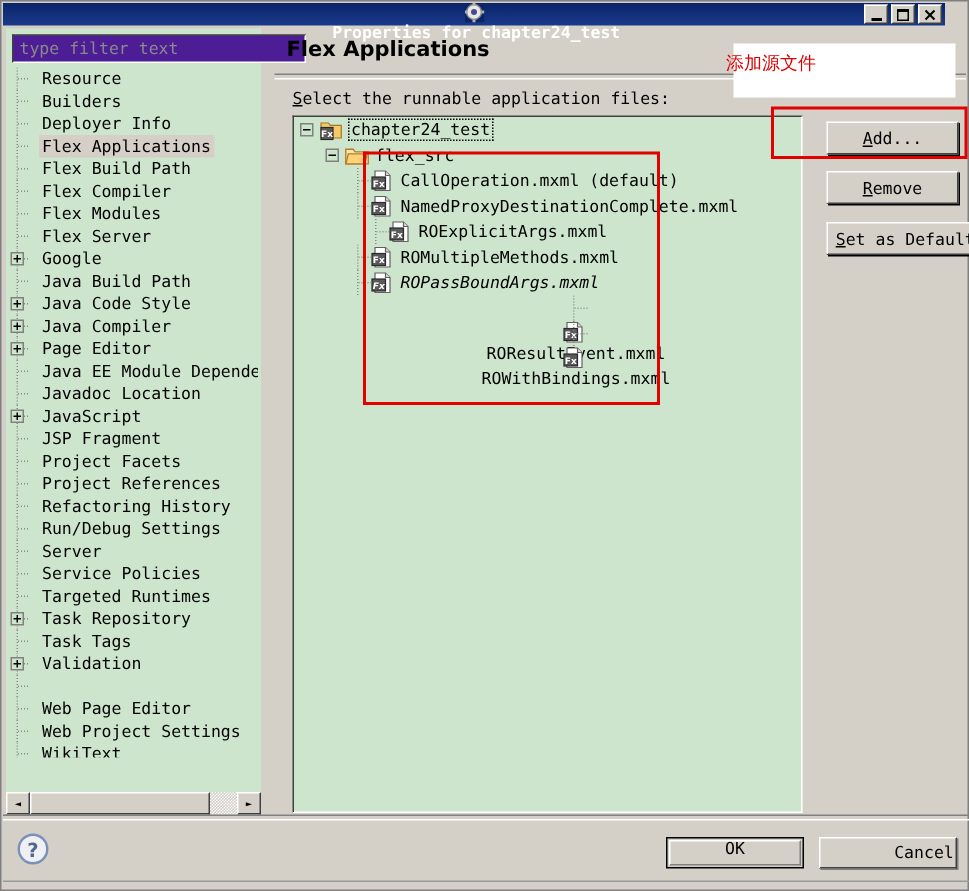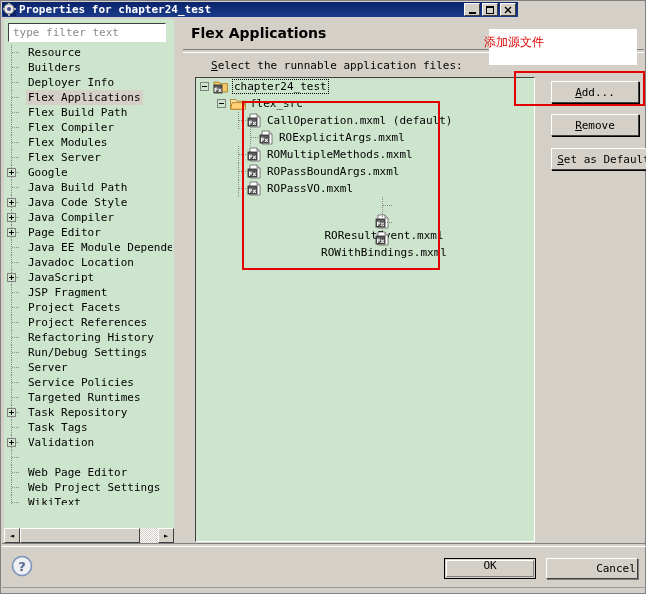--- a/index.html
+++ b/index.html
@@ -7,42 +7,42 @@
     width:646px;height:594px;overflow:hidden;
     background:#d4d0c8;
     font-family:"DejaVu Sans Mono","Liberation Mono",monospace;
     font-size:11px;color:#000;
     -webkit-font-smoothing:none;
   }
   .dialog{position:relative;width:646px;height:594px;box-sizing:border-box;
           border:1px solid #808080;background:#d4d0c8;}
 
   
-  .titlebar{position:absolute;left:1px;top:1px;width:516px;height:15px;
+  .titlebar{position:absolute;left:1px;top:1px;width:628px;height:15px;
             background:linear-gradient(to bottom,#0a246a,#1a3a8a);
-            display:flex;align-items:center;}
+            display:flex;align-items:center;flex-direction:column;}
   .tb-icon{width:13px;height:13px;margin-left:1px;position:relative;flex:0 0 auto;}
   .tb-icon svg{display:block;}
   .tb-title{color:#fff;font-family:"DejaVu Sans Mono","Liberation Mono",monospace;
             font-size:11px;font-weight:bold;margin-left:3px;white-space:nowrap;
             letter-spacing:0px;}
   .tb-btns{position:absolute;right:2px;top:1px;display:flex;gap:2px;}
   .tb-btn{width:16px;height:13px;background:#d4d0c8;
           border-top:1px solid #ffffff;border-left:1px solid #ffffff;
           border-right:1px solid #404040;border-bottom:1px solid #404040;
           display:flex;align-items:center;justify-content:center;
           font-family:"DejaVu Sans","Liberation Sans",sans-serif;font-size:9px;
           line-height:1;color:#000;box-sizing:border-box;}
   .tb-btn .gl{display:block;}
 
   
   .leftpane{position:absolute;left:3px;top:18px;width:170px;height:513px;
             background:#cde5cd;box-sizing:border-box;}
-  .filterbox{position:absolute;left:4px;top:4px;width:158px;height:19px;
-             box-sizing:border-box;background:#ffffff;
+  .filterbox{position:absolute;left:4px;top:4px;width:196px;height:19px;
+             box-sizing:border-box;background:#4c1d95;
              border-top:1px solid #404040;border-left:1px solid #404040;
              border-right:1px solid #ffffff;border-bottom:1px solid #ffffff;
              display:flex;align-items:center;text-align:right;}
   .filterbox .ph{color:#8a8a8a;font-size:11px;padding-left:4px;
                  font-family:"DejaVu Sans Mono","Liberation Mono",monospace;}
   .tree{position:absolute;left:2px;top:26px;width:166px;height:460px;overflow:hidden;}
   .trow{height:15px;display:flex;align-items:center;white-space:nowrap;
         font-size:11px;line-height:15px;}
   .thook{width:20px;height:15px;position:relative;flex:0 0 auto;}
   
@@ -75,21 +75,21 @@
             border-top:1px solid #fff;border-left:1px solid #fff;
             border-right:1px solid #404040;border-bottom:1px solid #404040;}
 
   
   .rightpane{position:absolute;left:182px;top:18px;width:461px;height:513px;}
   .page-title{position:absolute;left:8px;top:6px;
               font-family:"DejaVu Sans","Liberation Sans",sans-serif;
               font-size:14px;font-weight:bold;color:#000;}
   .title-sep{position:absolute;left:0px;top:30px;width:461px;height:2px;
              border-top:1px solid #808080;border-bottom:1px solid #ffffff;}
-  .desc{position:absolute;left:28px;top:40px;font-size:11px;white-space:nowrap;}
+  .desc{position:absolute;left:12px;top:40px;font-size:11px;white-space:nowrap;}
   .desc u{text-decoration:underline;}
 
   .filetree{position:absolute;left:12px;top:58px;width:340px;height:465px;
             box-sizing:border-box;background:#cde5cd;
             border-top:1px solid #404040;border-left:1px solid #404040;
             border-right:1px solid #ffffff;border-bottom:1px solid #ffffff;
             overflow:hidden;}
   .frow{height:17px;display:flex;align-items:center;white-space:nowrap;font-size:11px;}
   .fexp{width:9px;height:9px;box-sizing:border-box;border:1px solid #808080;
         background:#cde5cd;position:relative;flex:0 0 auto;}
@@ -456,20 +456,35 @@
           <span class="ficon">
             <svg width="16" height="15" viewBox="0 0 16 15">
               <path d="M3 1 h7 l3 3 v10 h-10 z" fill="#ffffff" stroke="#606060" stroke-width="0.8"></path>
               <path d="M10 1 v3 h3" fill="#d8d8d8" stroke="#606060" stroke-width="0.8"></path>
               <rect x="1" y="5" width="9" height="8" fill="#5a5a5a" stroke="#2a2a2a" stroke-width="0.8"></rect>
               <text x="5.5" y="11.5" font-family="DejaVu Sans, sans-serif" font-size="6" font-weight="bold" fill="#ffffff" text-anchor="middle">Fx</text>
             </svg>
           </span>
           <span class="fname">CallOperation.mxml  (default)</span>
         </div>
+        <div class="frow" style="padding-left: 38px;">
+          <span class="dots" style="width: 13px;">
+            <span class="v"></span>
+            <span class="h"></span>
+          </span>
+          <span class="ficon">
+            <svg width="16" height="15" viewBox="0 0 16 15">
+              <path d="M3 1 h7 l3 3 v10 h-10 z" fill="#ffffff" stroke="#606060" stroke-width="0.8"></path>
+              <path d="M10 1 v3 h3" fill="#d8d8d8" stroke="#606060" stroke-width="0.8"></path>
+              <rect x="1" y="5" width="9" height="8" fill="#5a5a5a" stroke="#2a2a2a" stroke-width="0.8"></rect>
+              <text x="5.5" y="11.5" font-family="DejaVu Sans, sans-serif" font-size="6" font-weight="bold" fill="#ffffff" text-anchor="middle">Fx</text>
+            </svg>
+          </span>
+          <span class="fname">NamedProxyDestinationComplete.mxml</span>
+        </div>
         <div class="frow" style="padding-left: 50px;">
           <span class="dots" style="width: 13px;">
             <span class="v"></span>
             <span class="h"></span>
           </span>
           <span class="ficon">
             <svg width="16" height="15" viewBox="0 0 16 15">
               <path d="M3 1 h7 l3 3 v10 h-10 z" fill="#ffffff" stroke="#606060" stroke-width="0.8"></path>
               <path d="M10 1 v3 h3" fill="#d8d8d8" stroke="#606060" stroke-width="0.8"></path>
               <rect x="1" y="5" width="9" height="8" fill="#5a5a5a" stroke="#2a2a2a" stroke-width="0.8"></rect>
@@ -486,49 +501,34 @@
           <span class="ficon">
             <svg width="16" height="15" viewBox="0 0 16 15">
               <path d="M3 1 h7 l3 3 v10 h-10 z" fill="#ffffff" stroke="#606060" stroke-width="0.8"></path>
               <path d="M10 1 v3 h3" fill="#d8d8d8" stroke="#606060" stroke-width="0.8"></path>
               <rect x="1" y="5" width="9" height="8" fill="#5a5a5a" stroke="#2a2a2a" stroke-width="0.8"></rect>
               <text x="5.5" y="11.5" font-family="DejaVu Sans, sans-serif" font-size="6" font-weight="bold" fill="#ffffff" text-anchor="middle">Fx</text>
             </svg>
           </span>
           <span class="fname">ROMultipleMethods.mxml</span>
         </div>
-        <div class="frow" style="padding-left: 38px;">
+        <div class="frow" style="padding-left: 38px; font-style: italic;">
           <span class="dots" style="width: 13px;">
             <span class="v"></span>
             <span class="h"></span>
           </span>
           <span class="ficon">
             <svg width="16" height="15" viewBox="0 0 16 15">
               <path d="M3 1 h7 l3 3 v10 h-10 z" fill="#ffffff" stroke="#606060" stroke-width="0.8"></path>
               <path d="M10 1 v3 h3" fill="#d8d8d8" stroke="#606060" stroke-width="0.8"></path>
               <rect x="1" y="5" width="9" height="8" fill="#5a5a5a" stroke="#2a2a2a" stroke-width="0.8"></rect>
               <text x="5.5" y="11.5" font-family="DejaVu Sans, sans-serif" font-size="6" font-weight="bold" fill="#ffffff" text-anchor="middle">Fx</text>
             </svg>
           </span>
           <span class="fname">ROPassBoundArgs.mxml</span>
-        </div>
-        <div class="frow" style="padding-left: 38px;">
-          <span class="dots" style="width: 13px;">
-            <span class="v"></span>
-            <span class="h"></span>
-          </span>
-          <span class="ficon">
-            <svg width="16" height="15" viewBox="0 0 16 15">
-              <path d="M3 1 h7 l3 3 v10 h-10 z" fill="#ffffff" stroke="#606060" stroke-width="0.8"></path>
-              <path d="M10 1 v3 h3" fill="#d8d8d8" stroke="#606060" stroke-width="0.8"></path>
-              <rect x="1" y="5" width="9" height="8" fill="#5a5a5a" stroke="#2a2a2a" stroke-width="0.8"></rect>
-              <text x="5.5" y="11.5" font-family="DejaVu Sans, sans-serif" font-size="6" font-weight="bold" fill="#ffffff" text-anchor="middle">Fx</text>
-            </svg>
-          </span>
-          <span class="fname">ROPassVO.mxml</span>
         </div>
         <div class="frow" style="padding-left: 38px; flex-direction: column;">
           <span class="dots" style="width: 13px;">
             <span class="v"></span>
             <span class="h"></span>
           </span>
           <span class="ficon">
             <svg width="16" height="15" viewBox="0 0 16 15">
               <path d="M3 1 h7 l3 3 v10 h-10 z" fill="#ffffff" stroke="#606060" stroke-width="0.8"></path>
               <path d="M10 1 v3 h3" fill="#d8d8d8" stroke="#606060" stroke-width="0.8"></path>

